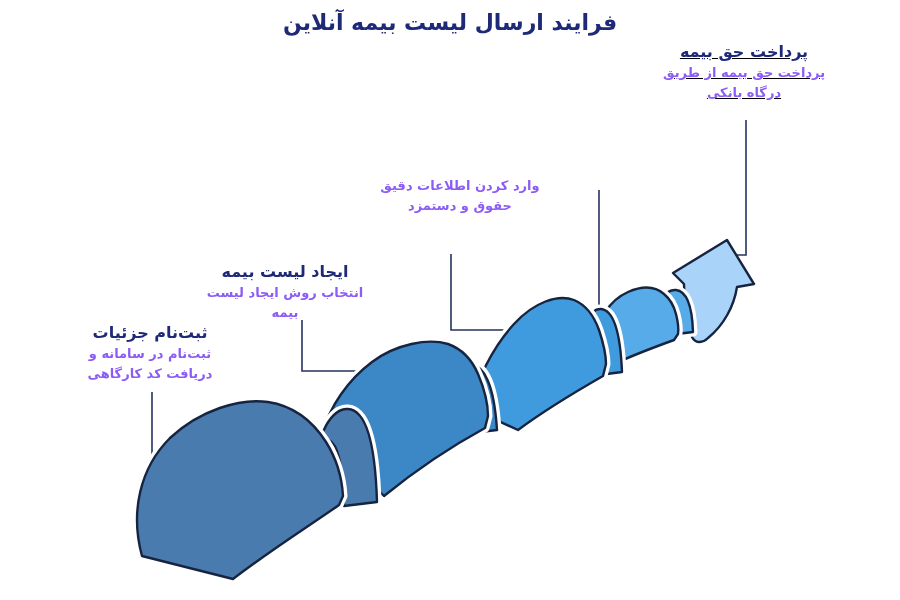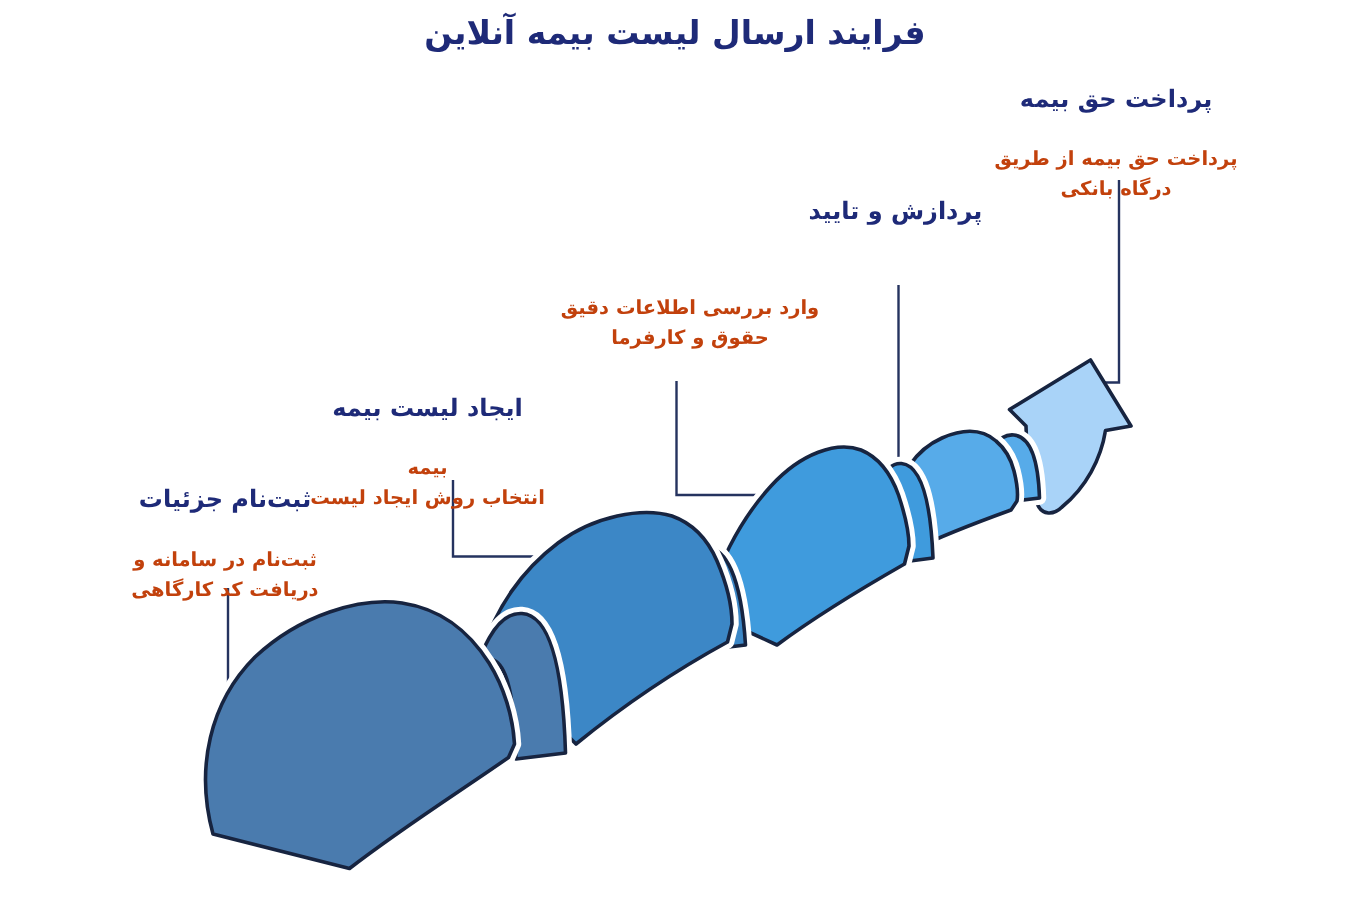--- a/index.html
+++ b/index.html
@@ -7,21 +7,21 @@
     width:900px;height:600px;background:#ffffff;overflow:hidden;position:relative;
     font-family:"DejaVu Sans", sans-serif;
   }
   .stage{position:absolute;inset:0;width:900px;height:600px;}
   .main-title{
     position:absolute;left:0;right:0;top:10px;text-align:center;
     font-size:22px;font-weight:bold;color:#1e2a78;direction:rtl;
   }
   .step{position:absolute;width:210px;text-align:center;direction:rtl;}
   .step-title{font-size:16px;font-weight:bold;color:#1e2a78;line-height:22px;}
-  .step-sub{font-size:13px;font-weight:bold;color:#c2410c;line-height:20px;margin-top:20px;}
+  .step-sub{font-size:13px;font-weight:bold;color:#8b5cf6;line-height:20px;margin-top:0;}
   .step-title span,.step-sub span{display:block;}
   svg{position:absolute;left:0;top:0;}
   .halo{fill:#ffffff;stroke:#ffffff;stroke-width:9;stroke-linejoin:round;}
   .piece{stroke:#172440;stroke-width:2.4;stroke-linejoin:round;}
   .connector{fill:none;stroke:#25335f;stroke-width:1.6;}
 </style>
 </head>
 <body>
 
 <div class="stage">
@@ -78,39 +78,36 @@
       <span>ثبت‌نام در سامانه و</span>
       <span>دریافت کد کارگاهی</span>
     </div>
   </div>
 
   <div class="step" style="left:180px;top:261px;">
     <div class="step-title">
       <span>ایجاد لیست بیمه</span>
     </div>
     <div class="step-sub">
+      <span>انتخاب روش ایجاد لیست</span>
       <span>بیمه</span>
-      <span>انتخاب روش ایجاد لیست</span>
     </div>
   </div>
 
   <div class="step" style="left:355px;top:176px;">
     <div class="step-sub">
-      <span>وارد بررسی اطلاعات دقیق</span>
-      <span>حقوق و کارفرما</span>
+      <span>وارد کردن اطلاعات دقیق</span>
+      <span>حقوق و دستمزد</span>
     </div>
   </div>
 
   <div class="step" style="left:492px;top:130px;">
-    <div class="step-title">
-      <span>پردازش و تایید</span>
-    </div>
   </div>
 
-  <div class="step" style="left:639px;top:55px;">
+  <div class="step" style="left:639px;top:41px;text-decoration:underline;">
     <div class="step-title">
       <span>پرداخت حق بیمه</span>
     </div>
     <div class="step-sub">
       <span>پرداخت حق بیمه از طریق</span>
       <span>درگاه بانکی</span>
     </div>
   </div>
 
 </div>

